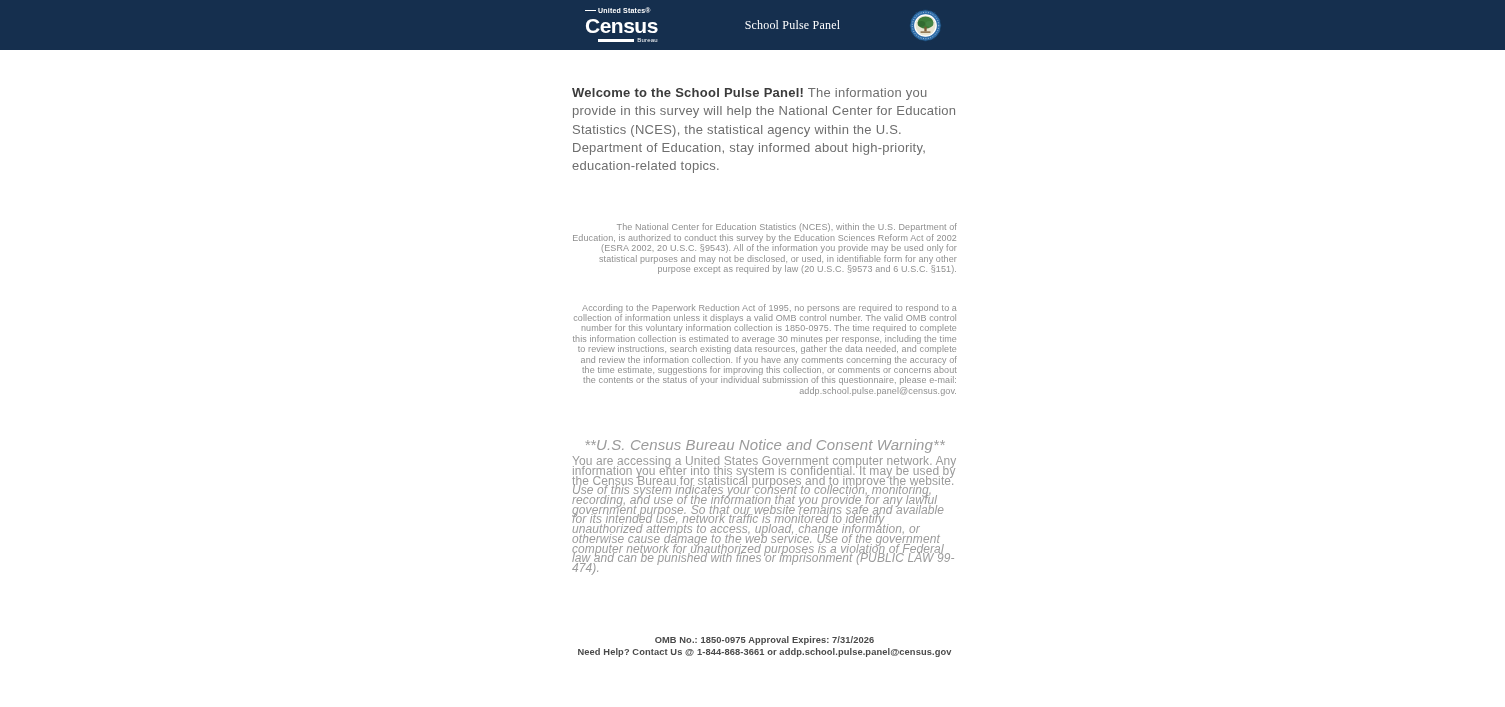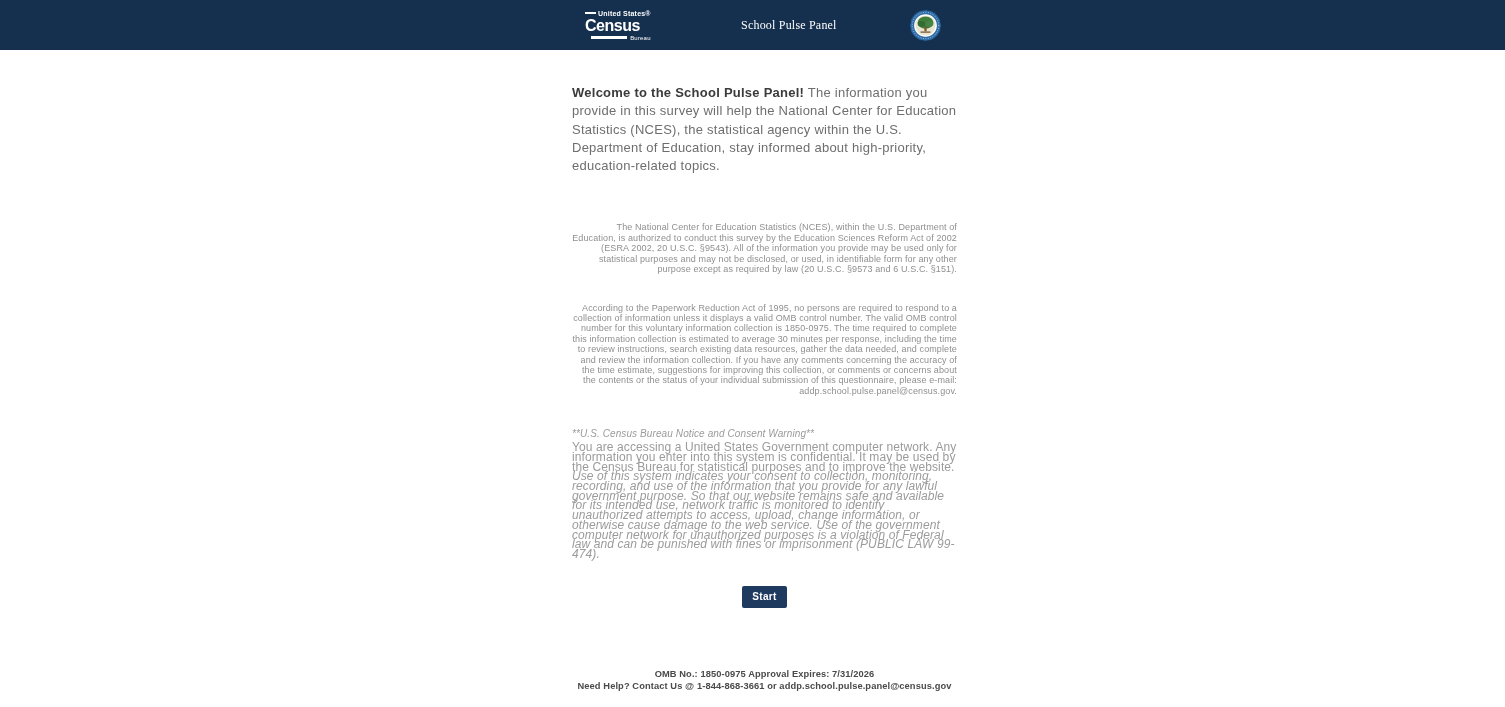--- a/index.html
+++ b/index.html
@@ -14,21 +14,21 @@
   .topbar { height: 50px; background: #152F4E; width: 100%; }
   .topbar-inner {
     width: 385px; margin-left: 572px; height: 50px;
     display: flex; align-items: center; justify-content: space-between;
     padding: 0 15px 0 13px;
   }
   .census-logo { color: #fff; line-height: 1; user-select: none; }
   .logo-top { display: flex; align-items: center; }
   .logo-line { display: inline-block; width: 11px; height: 1.5px; background: #fff; margin-right: 2px; }
   .logo-us { font-size: 7px; font-weight: bold; letter-spacing: 0.2px; }
-  .logo-census { font-size: 16px; font-weight: bold; letter-spacing: -0.5px; margin-top: 1px; }
+  .logo-census { font-size: 21px; font-weight: bold; letter-spacing: -0.5px; margin-top: 1px; }
   .logo-bottom { display: flex; align-items: center; justify-content: flex-end; margin-top: 1px; }
   .logo-bar { display: inline-block; width: 36px; height: 3px; background: #fff; margin-right: 3px; }
   .logo-bureau { font-size: 6px; letter-spacing: 0.2px; }
   .app-title {
     color: #ffffff; font-family: "Liberation Serif", serif;
     font-size: 12px; letter-spacing: 0.2px; margin-left: 18px;
   }
   .seal { width: 33px; height: 33px; display: block; }
 
   
@@ -37,22 +37,22 @@
     margin-top: 34px; font-size: 13px; line-height: 18.3px;
     color: #6E6E6E; letter-spacing: 0.25px;
   }
   .welcome strong { color: #3B3B3B; font-weight: bold; margin-top: 31px; }
   .legal {
     font-size: 9px; line-height: 10.4px; color: #8F8F8F; letter-spacing: 0.12px; text-align: right;
   }
   .legal.first { margin-top: 47px; }
   .legal.second { margin-top: 28px; }
   .consent-heading {
-    margin-top: 32px; font-size: 10px; font-style: italic;
-    color: #9B9B9B; letter-spacing: 0.1px;
+    margin-top: 40px; font-size: 15px; font-style: italic;
+    color: #9B9B9B; letter-spacing: 0.1px; text-align: center;
   }
   .consent {
     margin-top: 4px; font-size: 12px; line-height: 9.7px;
     color: #9B9B9B; letter-spacing: 0.1px;
   }
   .consent em { font-style: italic; }
   .btn-row { margin-top: 26px; text-align: center; }
   .start-btn {
     background: #1E3A5F; color: #ffffff; border: none; border-radius: 2px;
     min-width: 42px; height: 22px; padding: 0 10px;
@@ -111,23 +111,20 @@
     <p class="welcome"><strong>Welcome to the School Pulse Panel!</strong><span> The information you provide in this survey will help the National Center for Education Statistics (NCES), the statistical agency within the U.S. Department of Education, stay informed about high-priority, education-related topics.</span></p>
 
     <p class="legal first">The National Center for Education Statistics (NCES), within the U.S. Department of Education, is authorized to conduct this survey by the Education Sciences Reform Act of 2002 (ESRA 2002, 20 U.S.C. §9543). All of the information you provide may be used only for statistical purposes and may not be disclosed, or used, in identifiable form for any other purpose except as required by law (20 U.S.C. §9573 and 6 U.S.C. §151).</p>
 
     <p class="legal second">According to the Paperwork Reduction Act of 1995, no persons are required to respond to a collection of information unless it displays a valid OMB control number. The valid OMB control number for this voluntary information collection is 1850-0975. The time required to complete this information collection is estimated to average 30 minutes per response, including the time to review instructions, search existing data resources, gather the data needed, and complete and review the information collection. If you have any comments concerning the accuracy of the time estimate, suggestions for improving this collection, or comments or concerns about the contents or the status of your individual submission of this questionnaire, please e-mail: addp.school.pulse.panel@census.gov.</p>
 
     <p class="consent-heading">**U.S. Census Bureau Notice and Consent Warning**</p>
 
     <p class="consent"><span>You are accessing a United States Government computer network. Any information you enter into this system is confidential. It may be used by the Census Bureau for statistical purposes and to improve the website. </span><em>Use of this system indicates your consent to collection, monitoring, recording, and use of the information that you provide for any lawful government purpose. So that our website remains safe and available for its intended use, network traffic is monitored to identify unauthorized attempts to access, upload, change information, or otherwise cause damage to the web service. Use of the government computer network for unauthorized purposes is a violation of Federal law and can be punished with fines or imprisonment (PUBLIC LAW 99-474).</em></p>
 
-    <div class="btn-row">
-      <button class="start-btn">Start</button>
-    </div>
 
   </main>
 
   <footer class="page-footer">
     <div class="footer-line">OMB No.: 1850-0975 Approval Expires: 7/31/2026</div>
     <div class="footer-line">Need Help? Contact Us @ 1-844-868-3661 or addp.school.pulse.panel@census.gov</div>
   </footer>
 
 </div>
 

